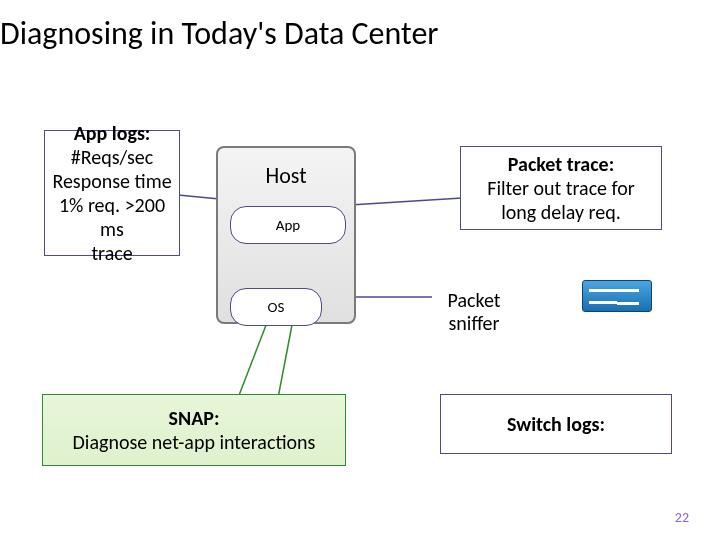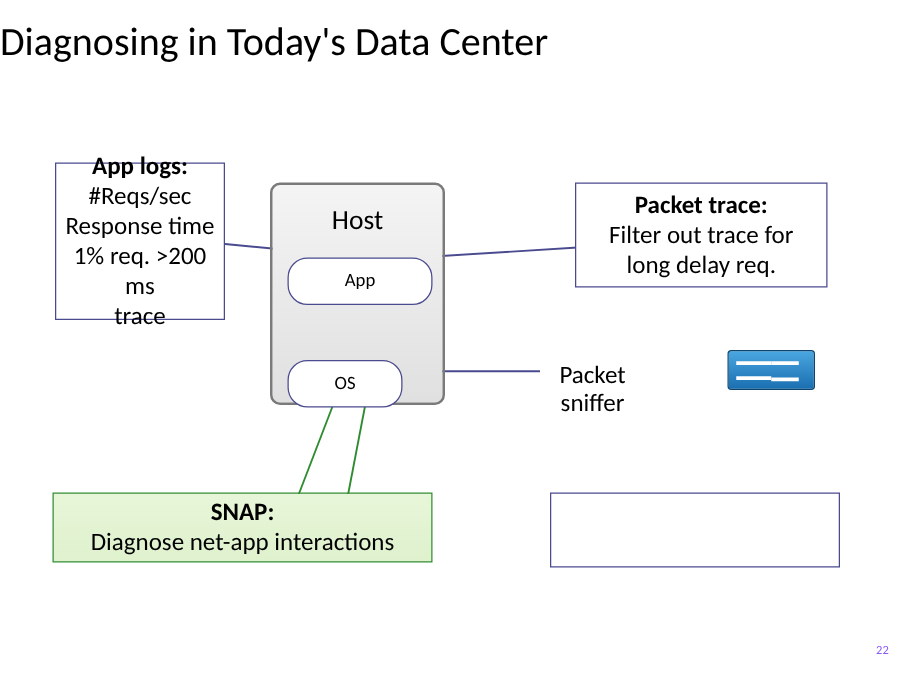--- a/index.html
+++ b/index.html
@@ -90,22 +90,22 @@
     position:absolute;right:6px;top:6px;
     width:28px;height:20px;
   }
   .switch-arrows::before,.switch-arrows::after{
     content:"";position:absolute;width:22px;height:3px;background:#fff;
   }
   .switch-arrows::before{top:2px;}
   .switch-arrows::after{bottom:2px;}
   .page-num{
     position:absolute;
-    right:9px;bottom:14px;
-    font-size:10px;color:#8b5cf6;
+    right:31px;bottom:14px;
+    font-size:14px;color:#8b5cf6;
   }
 </style>
 </head>
 <body>
 
 <svg class="conn">
   <line x1="178" y1="195" x2="230" y2="200" stroke="#4a4a8f" stroke-width="1.5"></line>
   <line x1="350" y1="205" x2="462" y2="198" stroke="#4a4a8f" stroke-width="1.5"></line>
   <line x1="352" y1="297" x2="432" y2="297" stroke="#4a4a8f" stroke-width="1.5"></line>
   <line x1="238" y1="398" x2="268" y2="320" stroke="#2f8b2f" stroke-width="1.5"></line>
@@ -136,21 +136,22 @@
 
 <div class="sniffer-label" style="left:432px;top:276px;width:84px;margin-top:13px;">
   <div>Packet</div>
   <div>sniffer</div>
 </div>
 
 <div class="switch-icon" style="left:582px;top:280px;">
   <div class="switch-arrows"></div>
 </div>
 
-<div class="box green-box" style="left:42px;top:394px;width:304px;height:56px;">
+<div class="box green-box" style="left:42px;top:394px;width:304px;height:72px;">
   <div class="bold">SNAP:</div>
   <div>Diagnose net-app interactions</div>
 </div>
 
 <div class="box" style="left:440px;top:394px;width:232px;height:60px;">
+  <div class="bold">Switch logs:</div>
 </div>
 
 <div class="page-num">22</div>
 
 </body></html>

